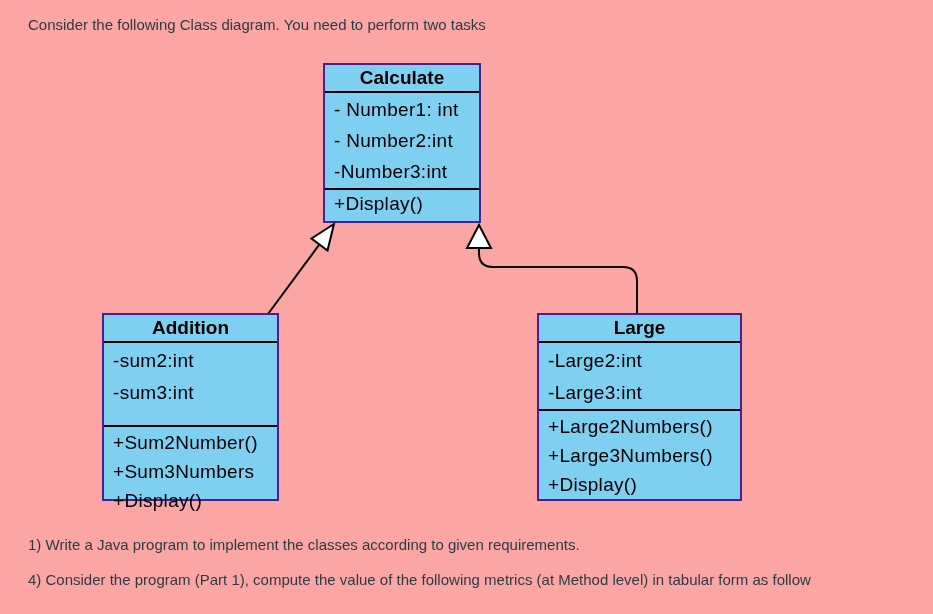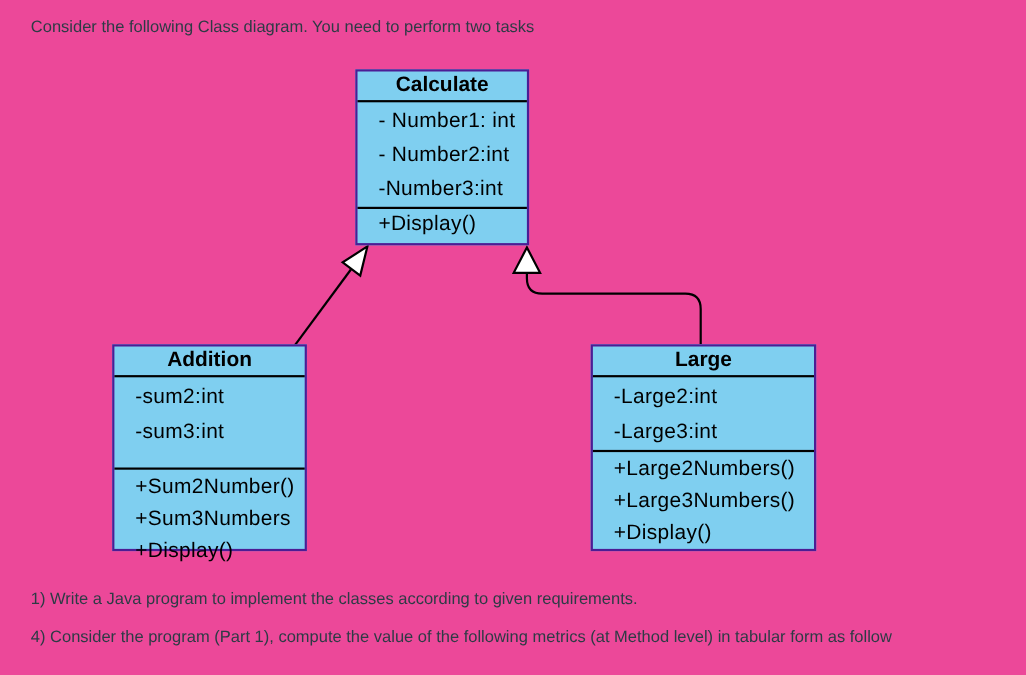--- a/index.html
+++ b/index.html
@@ -1,21 +1,21 @@
 <!DOCTYPE html>
 <html><head>
 <meta charset="utf-8">
 <style>
   * { margin: 0; padding: 0; box-sizing: border-box; }
   html, body { background: #ffffff; }
   .page {
     position: relative;
     width: 933px;
     height: 614px;
-    background: #ec4899;
+    background: #fca5a5;
     font-family: "Liberation Sans", sans-serif;
     overflow: hidden;
   }
   .para {
     position: absolute;
     left: 28px;
     font-size: 15px;
     color: #2d3b45;
     white-space: nowrap;
   }
@@ -40,21 +40,21 @@
     border-bottom: 2px solid #000000;
     font-weight: bold;
     font-size: 19px;
     text-align: center;
     white-space: nowrap;
   }
   .class-attrs {
     border-bottom: 2px solid #000000;
   }
   .member {
-    padding-left: 19px;
+    padding-left: 9px;
     font-size: 19px;
     letter-spacing: 0.3px;
     white-space: nowrap;
   }
 
   
   #box-calculate { left: 323px; top: 63px;  width: 158px; height: 160px; }
   #box-calculate .class-attrs   { height: 97px; padding-top: 1px; }
   #box-calculate .class-attrs .member   { line-height: 31px; }
   #box-calculate .class-methods { height: 29px; }

